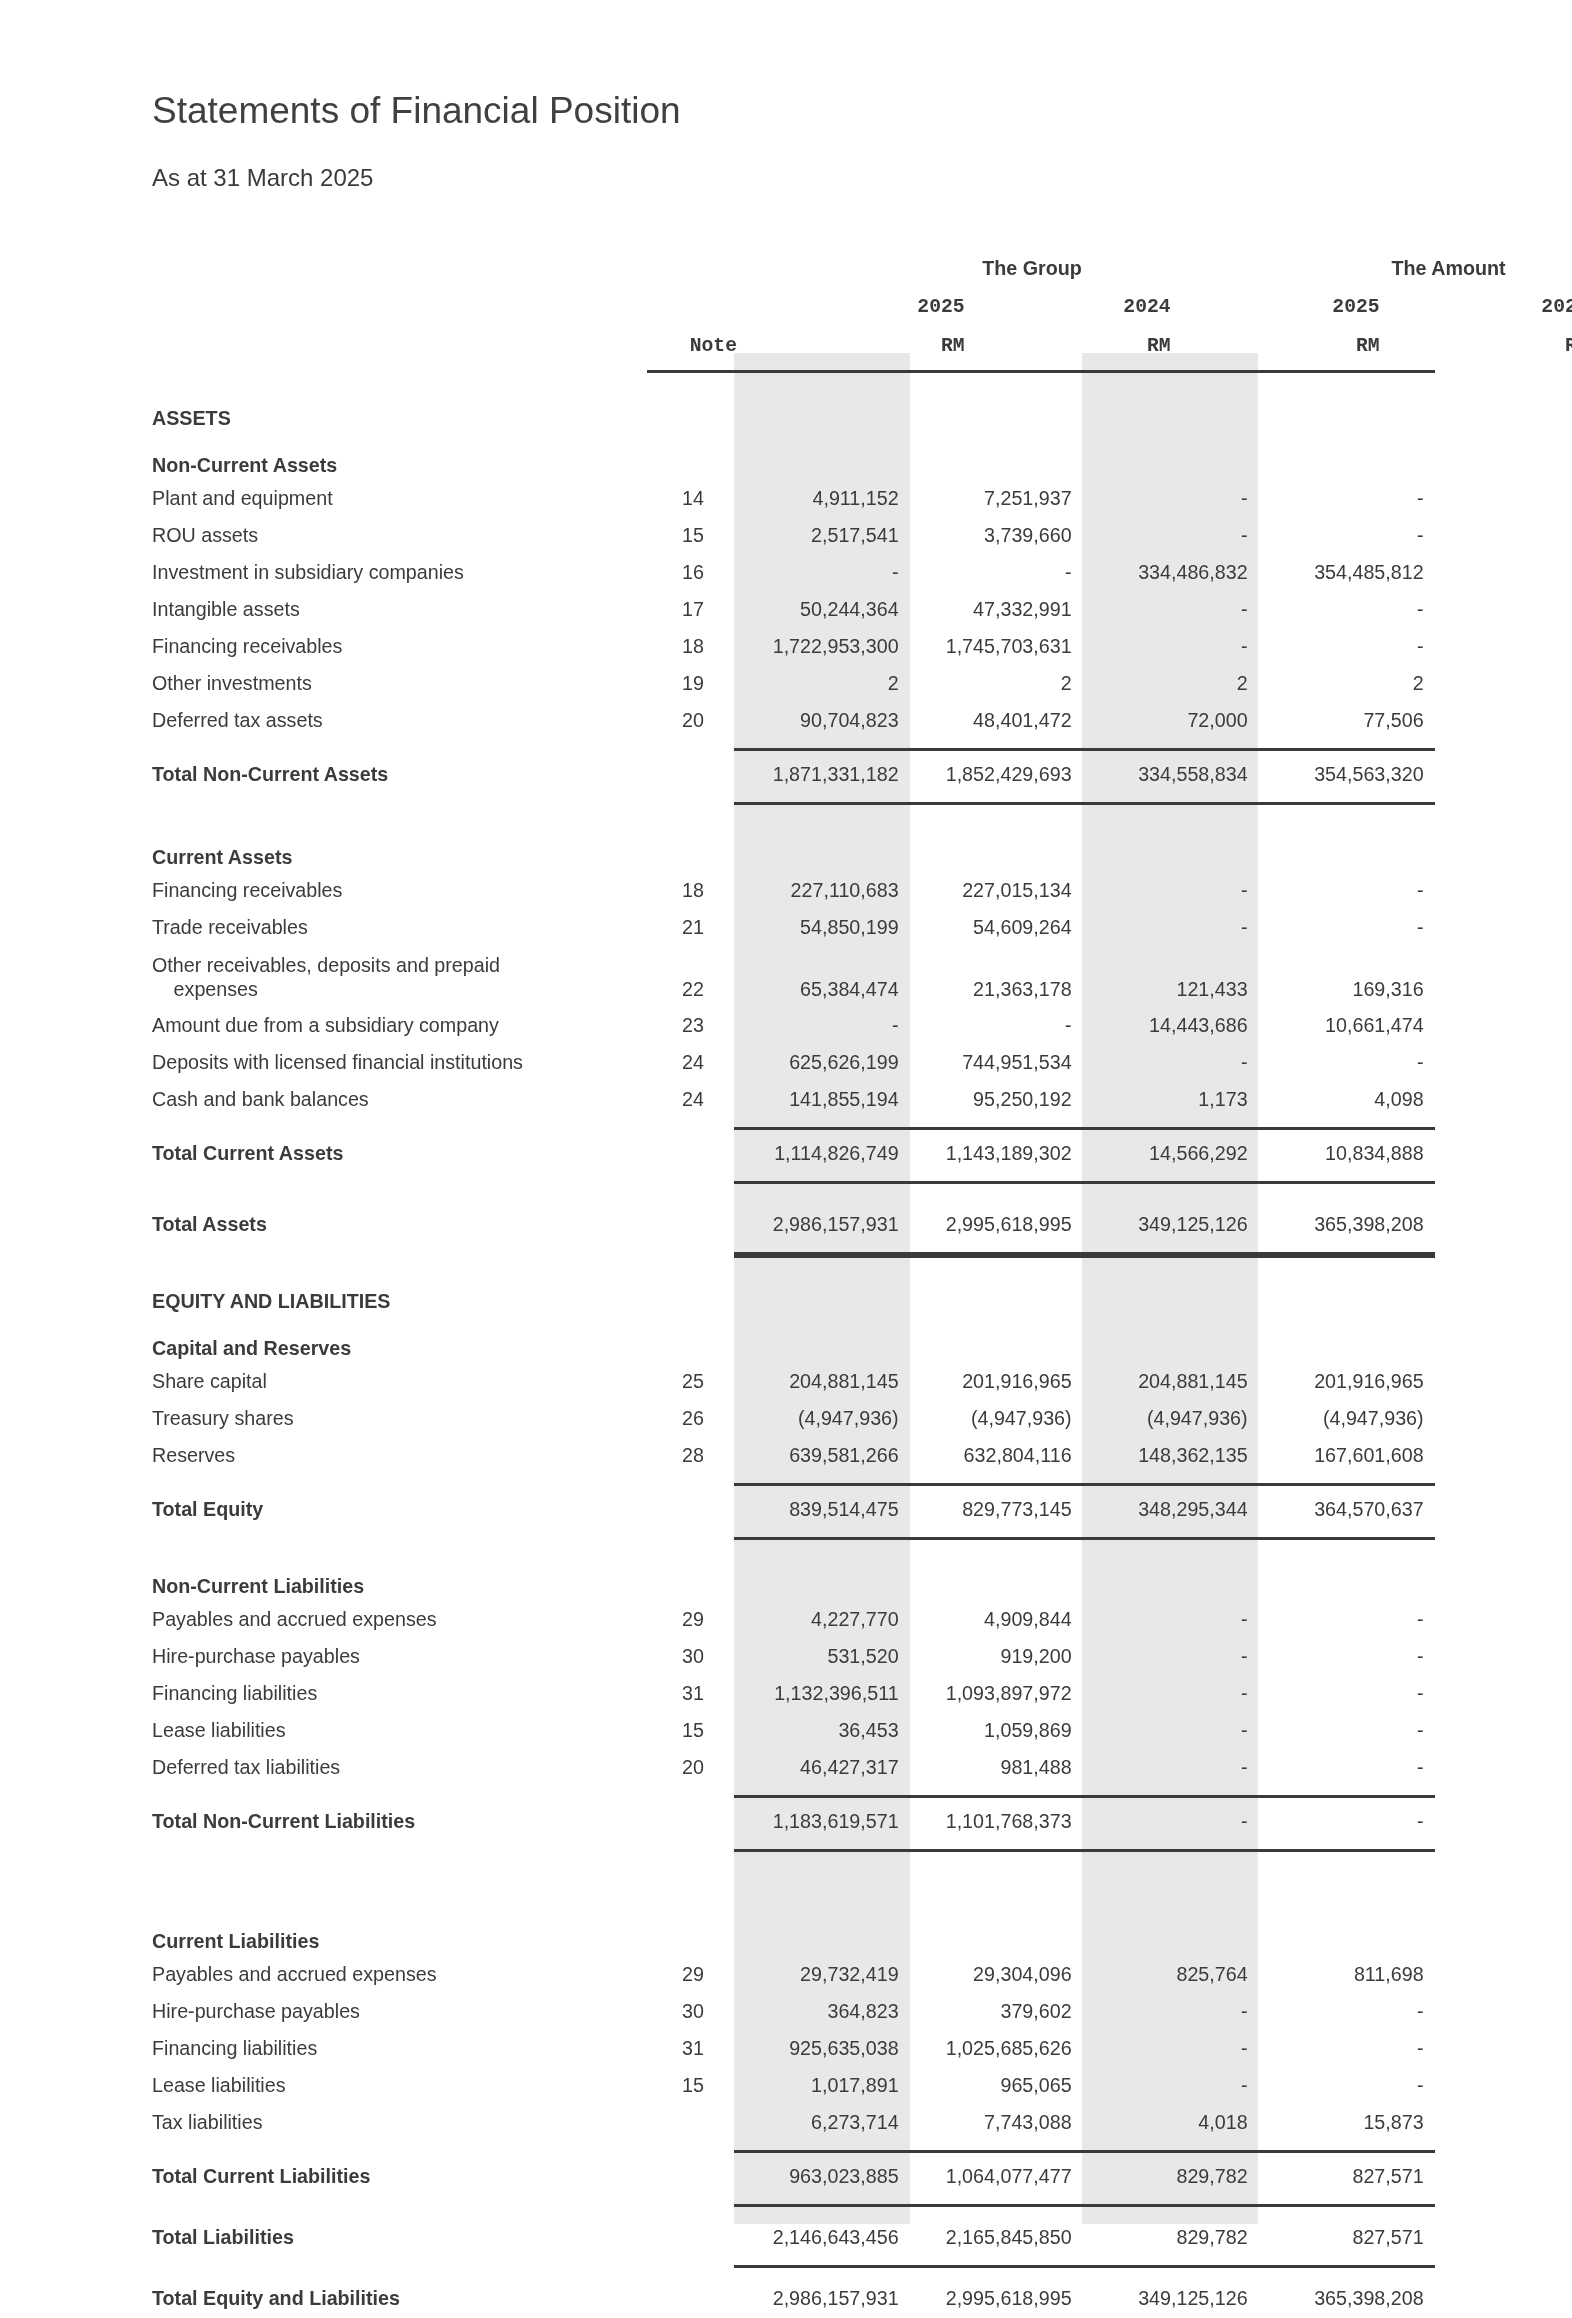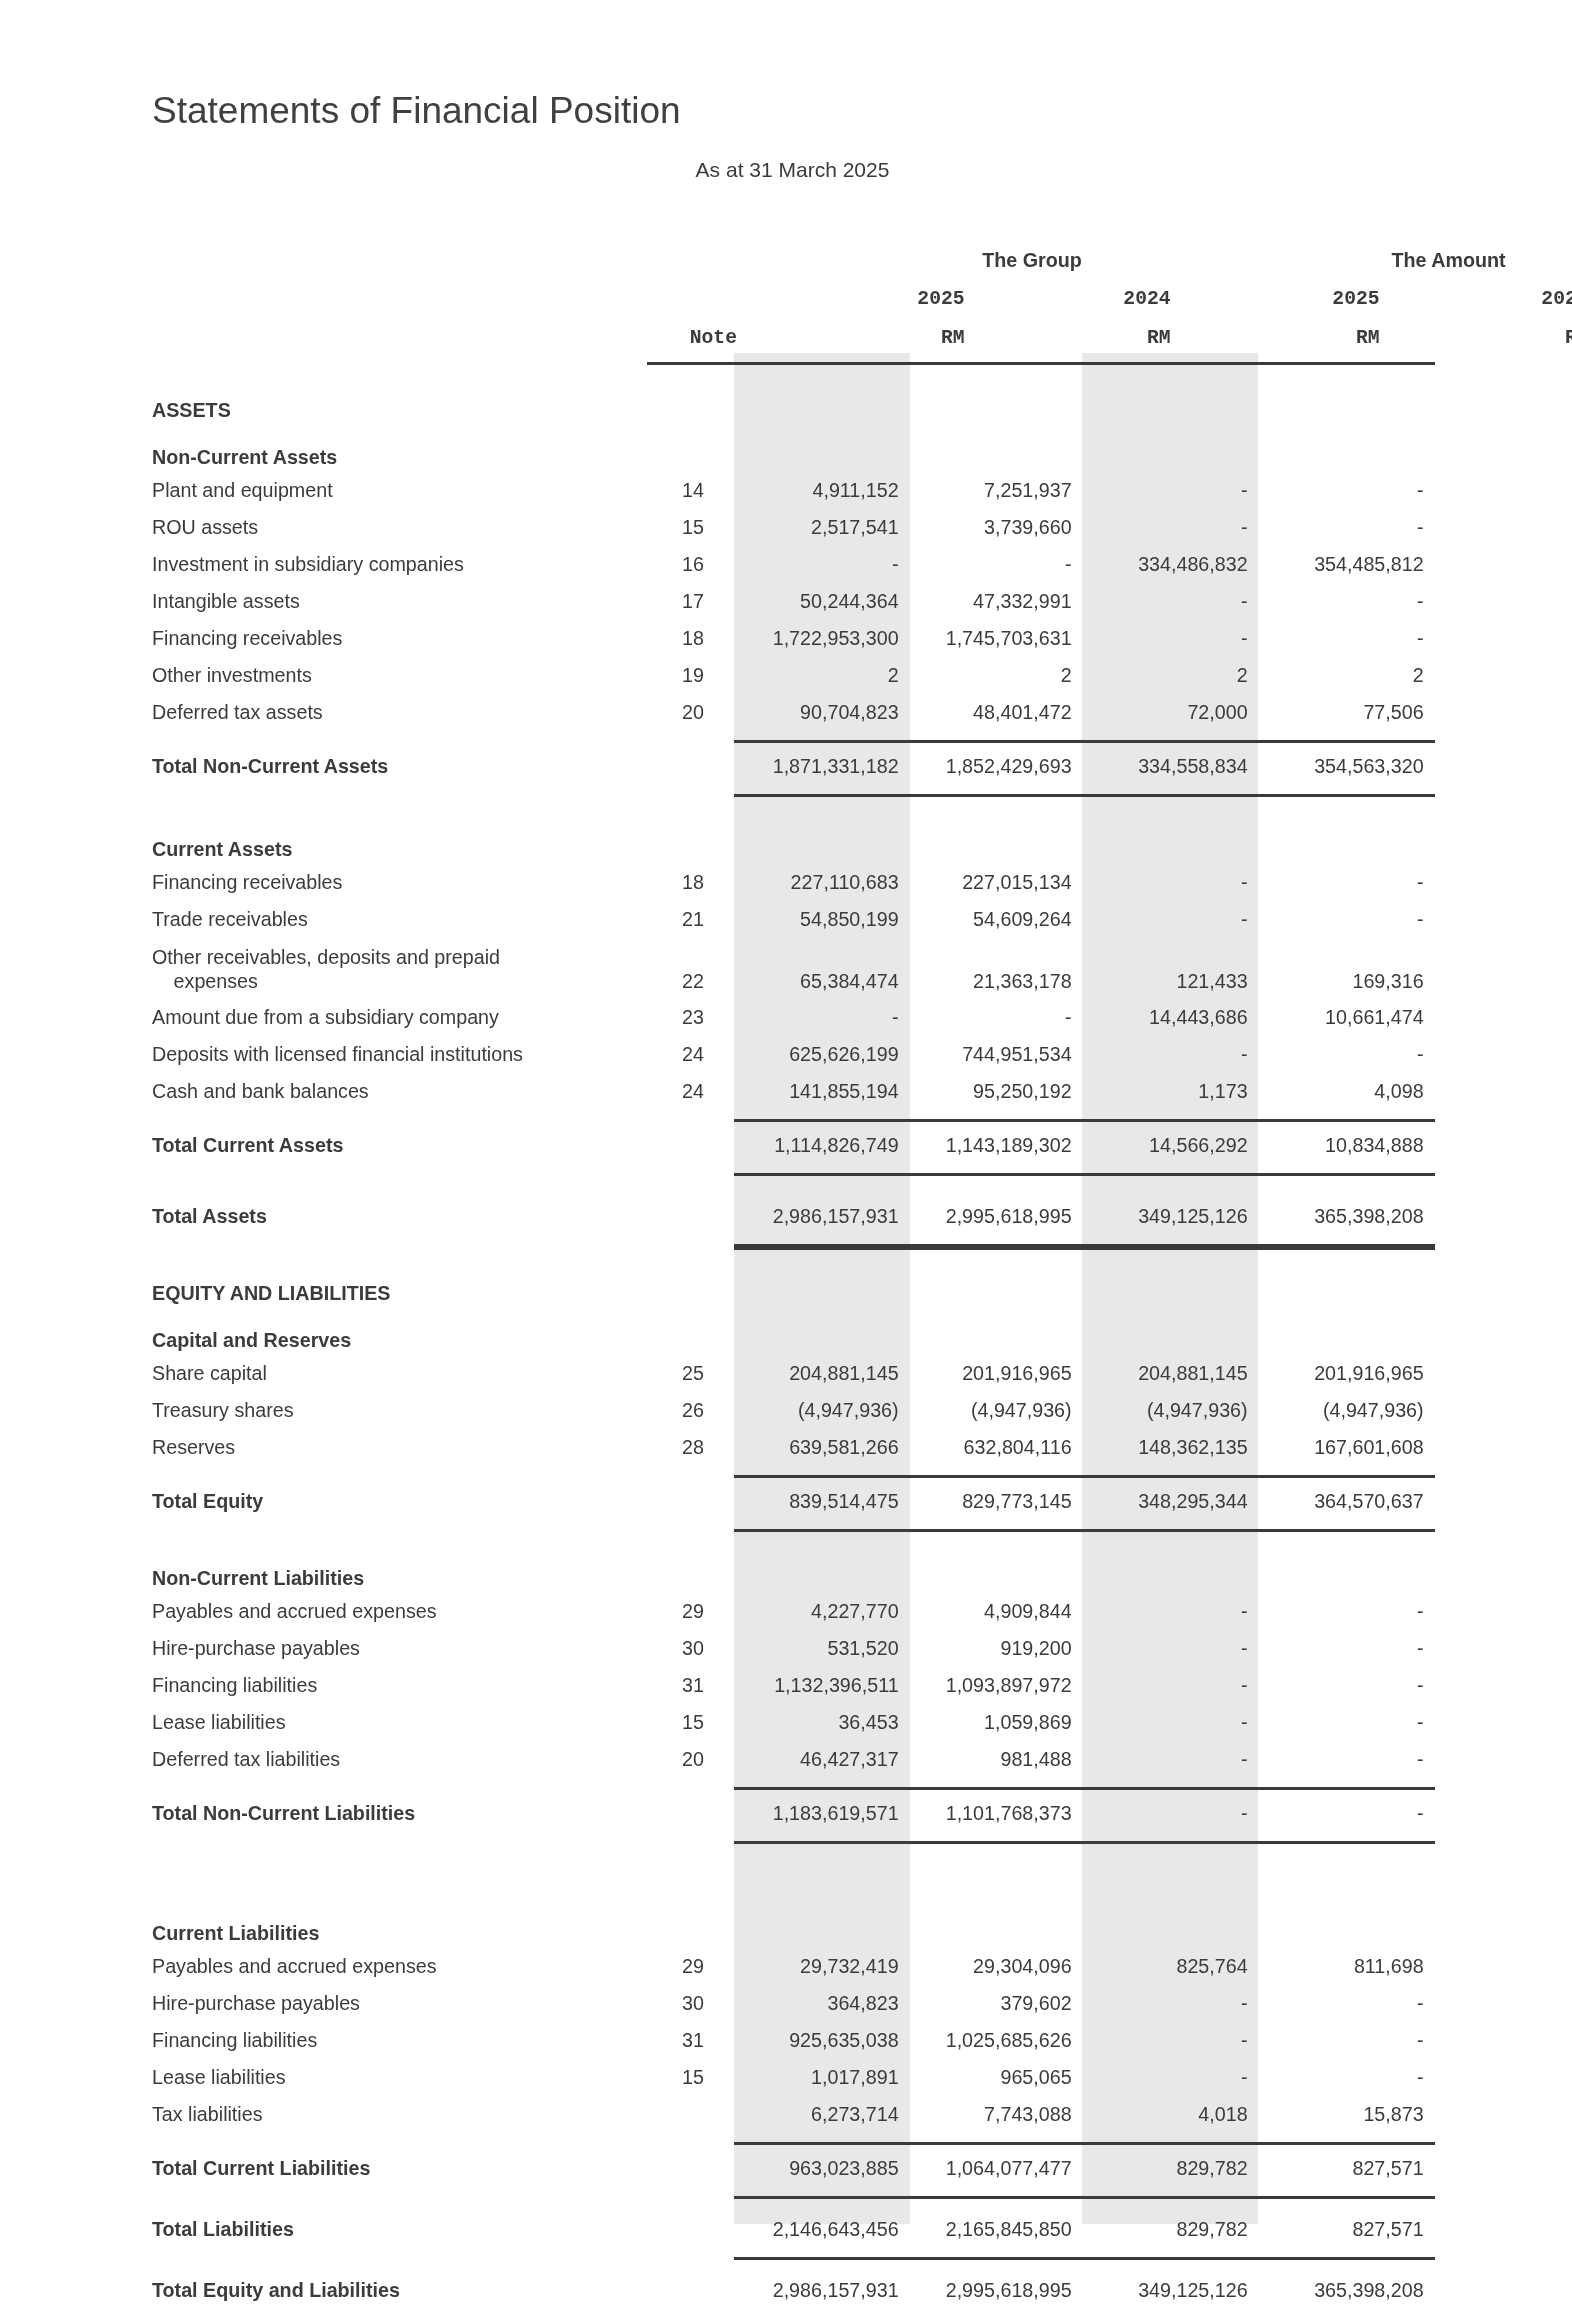--- a/index.html
+++ b/index.html
@@ -5,21 +5,21 @@
   html,body{margin:0;padding:0;background:#ffffff;}
   .page{
     position:relative;width:1572px;height:2319px;background:#ffffff;
     font-family:"Liberation Sans",sans-serif;color:#3b3b3b;overflow:hidden;
   }
   .band{position:absolute;top:353px;height:1871px;background:#e8e8e8;}
   .b1{left:734px;width:176px;}
   .b2{left:1082px;width:176px;}
   .content{position:absolute;left:152px;top:0;width:1281px;display:flow-root;}
   .title{font-size:37px;line-height:44px;font-weight:400;margin:89px 0 0 0;color:#404040;}
-  .subtitle{font-size:21px;line-height:25px;margin-top:24px;text-align:center;}
+  .subtitle{font-size:24px;line-height:25px;margin-top:32px;}
   .trow{
     display:grid;
     grid-template-columns:495px 87px 176px 173px 176px 176px;
     align-items:center;height:37px;font-size:19.7px;line-height:23.5px;
   }
   .h{height:28px;font-weight:700;gap:33px;}
   .tot{height:32px;}
   .tot .l{font-weight:700;}
   .tall{height:61px;align-items:end;}
   .tall .c{padding-bottom:5.7px;}

